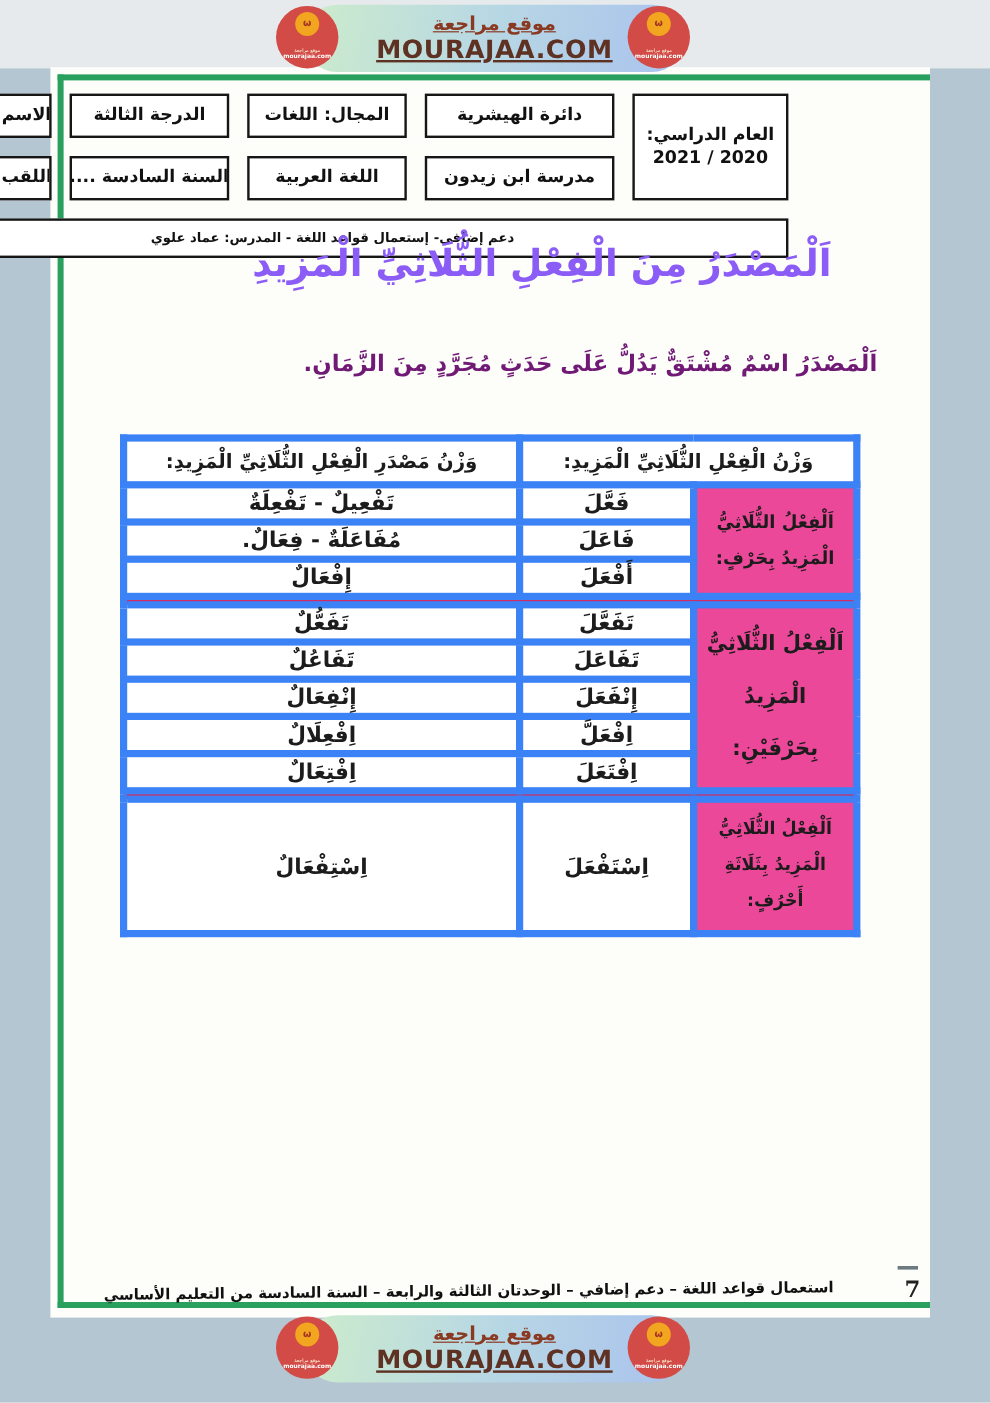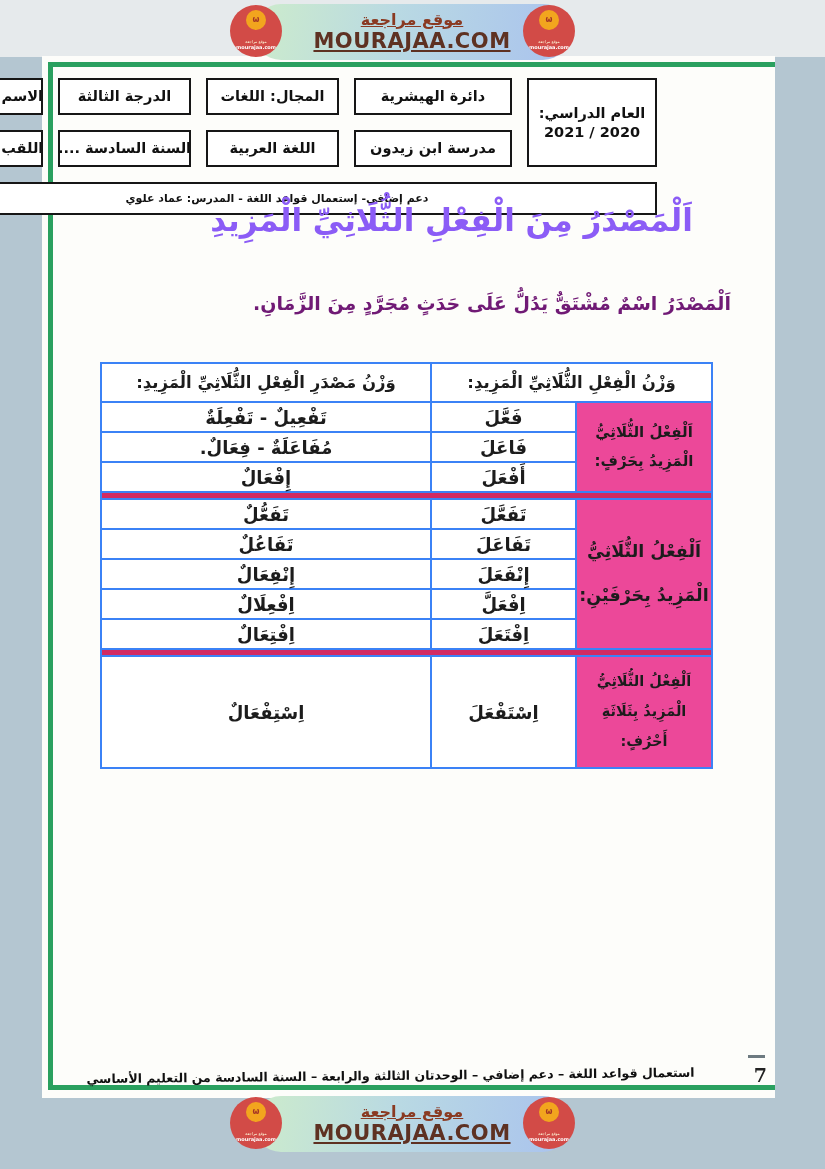--- a/index.html
+++ b/index.html
@@ -23,21 +23,21 @@
 
   
   .title { position:absolute; left:100px; right:14px; top:146px; text-align:center; direction:rtl;
     font-size:31px; font-weight:bold; color:#8b5cf6; }
   .definition { position:absolute; left:40px; right:44px; top:236px; direction:rtl; text-align:right;
     font-size:19px; font-weight:bold; color:#701a75; }
 
   
   .main-table { position:absolute; left:58px; top:306px; border-collapse:collapse; direction:rtl;
     table-layout:fixed; background:#fff; }
-  .main-table td { border:2px solid #3b82f6; text-align:center; vertical-align:middle;
+  .main-table td { border:6px solid #3b82f6; text-align:center; vertical-align:middle;
     color:#1c1c1c; padding:2px; }
   .main-table .th { height:39px; font-size:16.5px; font-weight:bold; }
   .main-table .data-row td { height:30px; }
   .main-table .verb, .main-table .masdar { font-size:18px; font-weight:bold; }
   .main-table .glabel { font-weight:bold; background:#ec4899; }
   .main-table .glabel1 { font-size:15px; line-height:1.95; }
   .main-table .glabel2 { font-size:17.5px; line-height:2.5; }
   .main-table .glabel3 { font-size:14.5px; line-height:2.05; }
   .main-table .g3 td { height:112px; }
   .main-table .pink { height:7px; padding:0; background:#d22a62; border-top:none; border-bottom:none; }

